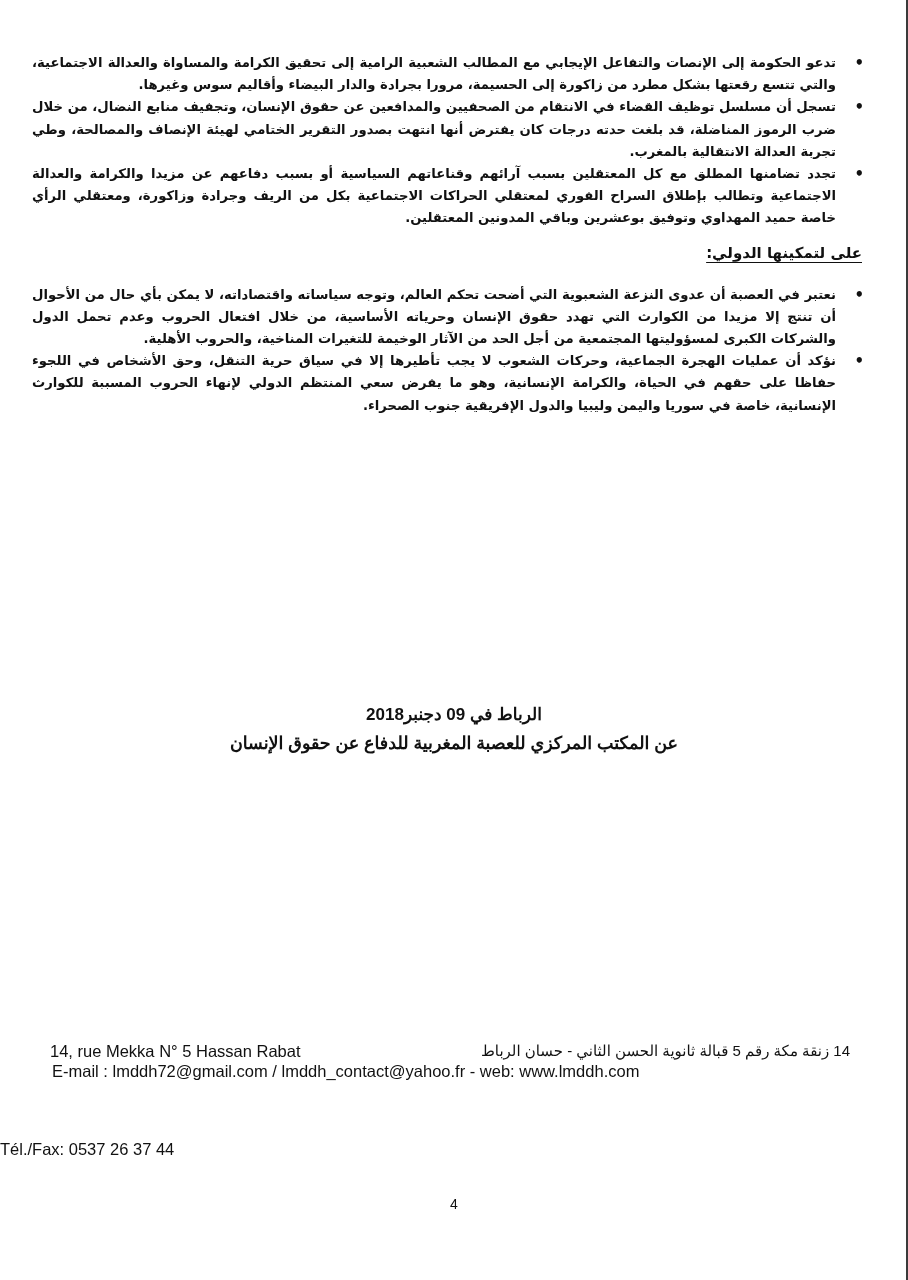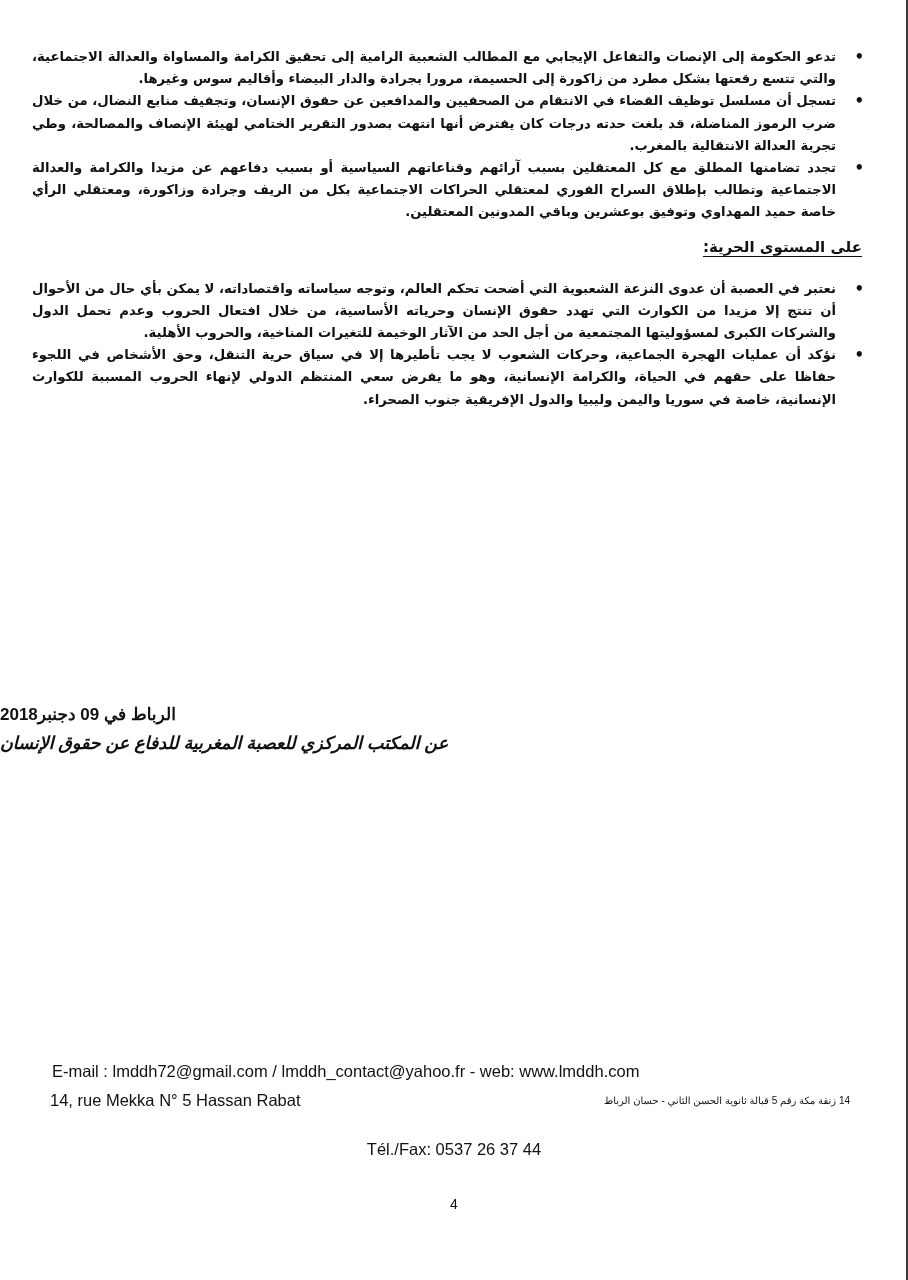--- a/index.html
+++ b/index.html
@@ -4,70 +4,70 @@
 <style>
   html, body { margin: 0; padding: 0; }
   body {
     width: 908px; height: 1280px; background: #ffffff; position: relative; overflow: hidden;
     font-family: "DejaVu Sans", "Liberation Sans", sans-serif; color: #111;
   }
   .right-edge {
     position: absolute; top: 0; right: 0; width: 2px; height: 1280px; background: #3a3a3a;
   }
   .page {
-    position: absolute; left: 32px; top: 46px; width: 834px;
+    position: absolute; left: 32px; top: 52px; width: 834px;
     direction: rtl; text-align: justify;
   }
   ul.bullets {
     list-style: none; margin: 0; padding: 0;
   }
   ul.bullets li {
     position: relative; padding-right: 30px;
     font-size: 13.2px; font-weight: bold; line-height: 22.2px;
     text-align: justify; text-align-last: right;
   }
   ul.bullets li::before {
     content: "\2022"; position: absolute; right: 2px; top: 0; font-size: 15px;
   }
   .section-title {
     font-size: 15px; font-weight: bold; text-decoration: underline;
     text-underline-offset: 4px; margin: 14px 4px 22px 0;
   }
   .sig {
-    position: absolute; left: 0; width: 908px; text-align: left; direction: rtl;
+    position: absolute; left: 0; width: 908px; text-align: center; direction: rtl;
     font-weight: bold; font-family: "Liberation Sans", sans-serif;
   }
   .sig.date { top: 704px; font-size: 17px; }
-  .sig.org { top: 733px; font-size: 17.5px; font-style: italic; }
+  .sig.org { top: 733px; font-size: 17.5px; }
   .footer {
     position: absolute; left: 50px; width: 800px; font-family: "Liberation Sans", sans-serif;
     font-size: 16.5px; color: #111;
   }
-  .addr-row { top: 1091px; display: flex; justify-content: space-between; align-items: center; }
-  .addr-ar { direction: rtl; font-size: 10px; }
+  .addr-row { top: 1042px; display: flex; justify-content: space-between; }
+  .addr-ar { direction: rtl; font-size: 15px; }
   .email-row { top: 1062px; left: 52px; }
-  .tel-row { top: 1140px; left: 0; width: 908px; text-align: center; }
+  .tel-row { top: 1140px; left: 0; width: 908px; }
   .page-num {
     position: absolute; top: 1196px; left: 0; width: 908px; text-align: center;
     font-family: "Liberation Sans", sans-serif; font-size: 14px;
   }
 </style>
 </head>
 <body>
 
 <div class="right-edge"></div>
 
 <div class="page">
   <ul class="bullets">
     <li>تدعو الحكومة إلى الإنصات والتفاعل الإيجابي مع المطالب الشعبية الرامية إلى تحقيق الكرامة والمساواة والعدالة الاجتماعية، والتي تتسع رقعتها بشكل مطرد من زاكورة إلى الحسيمة، مرورا بجرادة والدار البيضاء وأقاليم سوس وغيرها.</li>
     <li>تسجل أن مسلسل توظيف القضاء في الانتقام من الصحفيين والمدافعين عن حقوق الإنسان، وتجفيف منابع النضال، من خلال ضرب الرموز المناضلة، قد بلغت حدته درجات كان يفترض أنها انتهت بصدور التقرير الختامي لهيئة الإنصاف والمصالحة، وطي تجربة العدالة الانتقالية بالمغرب.</li>
     <li>تجدد تضامنها المطلق مع كل المعتقلين بسبب آرائهم وقناعاتهم السياسية أو بسبب دفاعهم عن مزيدا والكرامة والعدالة الاجتماعية وتطالب بإطلاق السراح الفوري لمعتقلي الحراكات الاجتماعية بكل من الريف وجرادة وزاكورة، ومعتقلي الرأي خاصة حميد المهداوي وتوفيق بوعشرين وباقي المدونين المعتقلين.</li>
   </ul>
 
-  <div class="section-title">على المستوى الحرية:</div>
+  <div class="section-title">على لتمكينها الدولي:</div>
 
   <ul class="bullets">
     <li>نعتبر في العصبة أن عدوى النزعة الشعبوية التي أضحت تحكم العالم، وتوجه سياساته واقتصاداته، لا يمكن بأي حال من الأحوال أن تنتج إلا مزيدا من الكوارث التي تهدد حقوق الإنسان وحرياته الأساسية، من خلال افتعال الحروب وعدم تحمل الدول والشركات الكبرى لمسؤوليتها المجتمعية من أجل الحد من الآثار الوخيمة للتغيرات المناخية، والحروب الأهلية.</li>
     <li>نؤكد أن عمليات الهجرة الجماعية، وحركات الشعوب لا يجب تأطيرها إلا في سياق حرية التنقل، وحق الأشخاص في اللجوء حفاظا على حقهم في الحياة، والكرامة الإنسانية، وهو ما يفرض سعي المنتظم الدولي لإنهاء الحروب المسببة للكوارث الإنسانية، خاصة في سوريا واليمن وليبيا والدول الإفريقية جنوب الصحراء.</li>
   </ul>
 </div>
 
 <div class="sig date">الرباط في 09 دجنبر2018</div>
 <div class="sig org">عن المكتب المركزي للعصبة المغربية للدفاع عن حقوق الإنسان</div>
 

